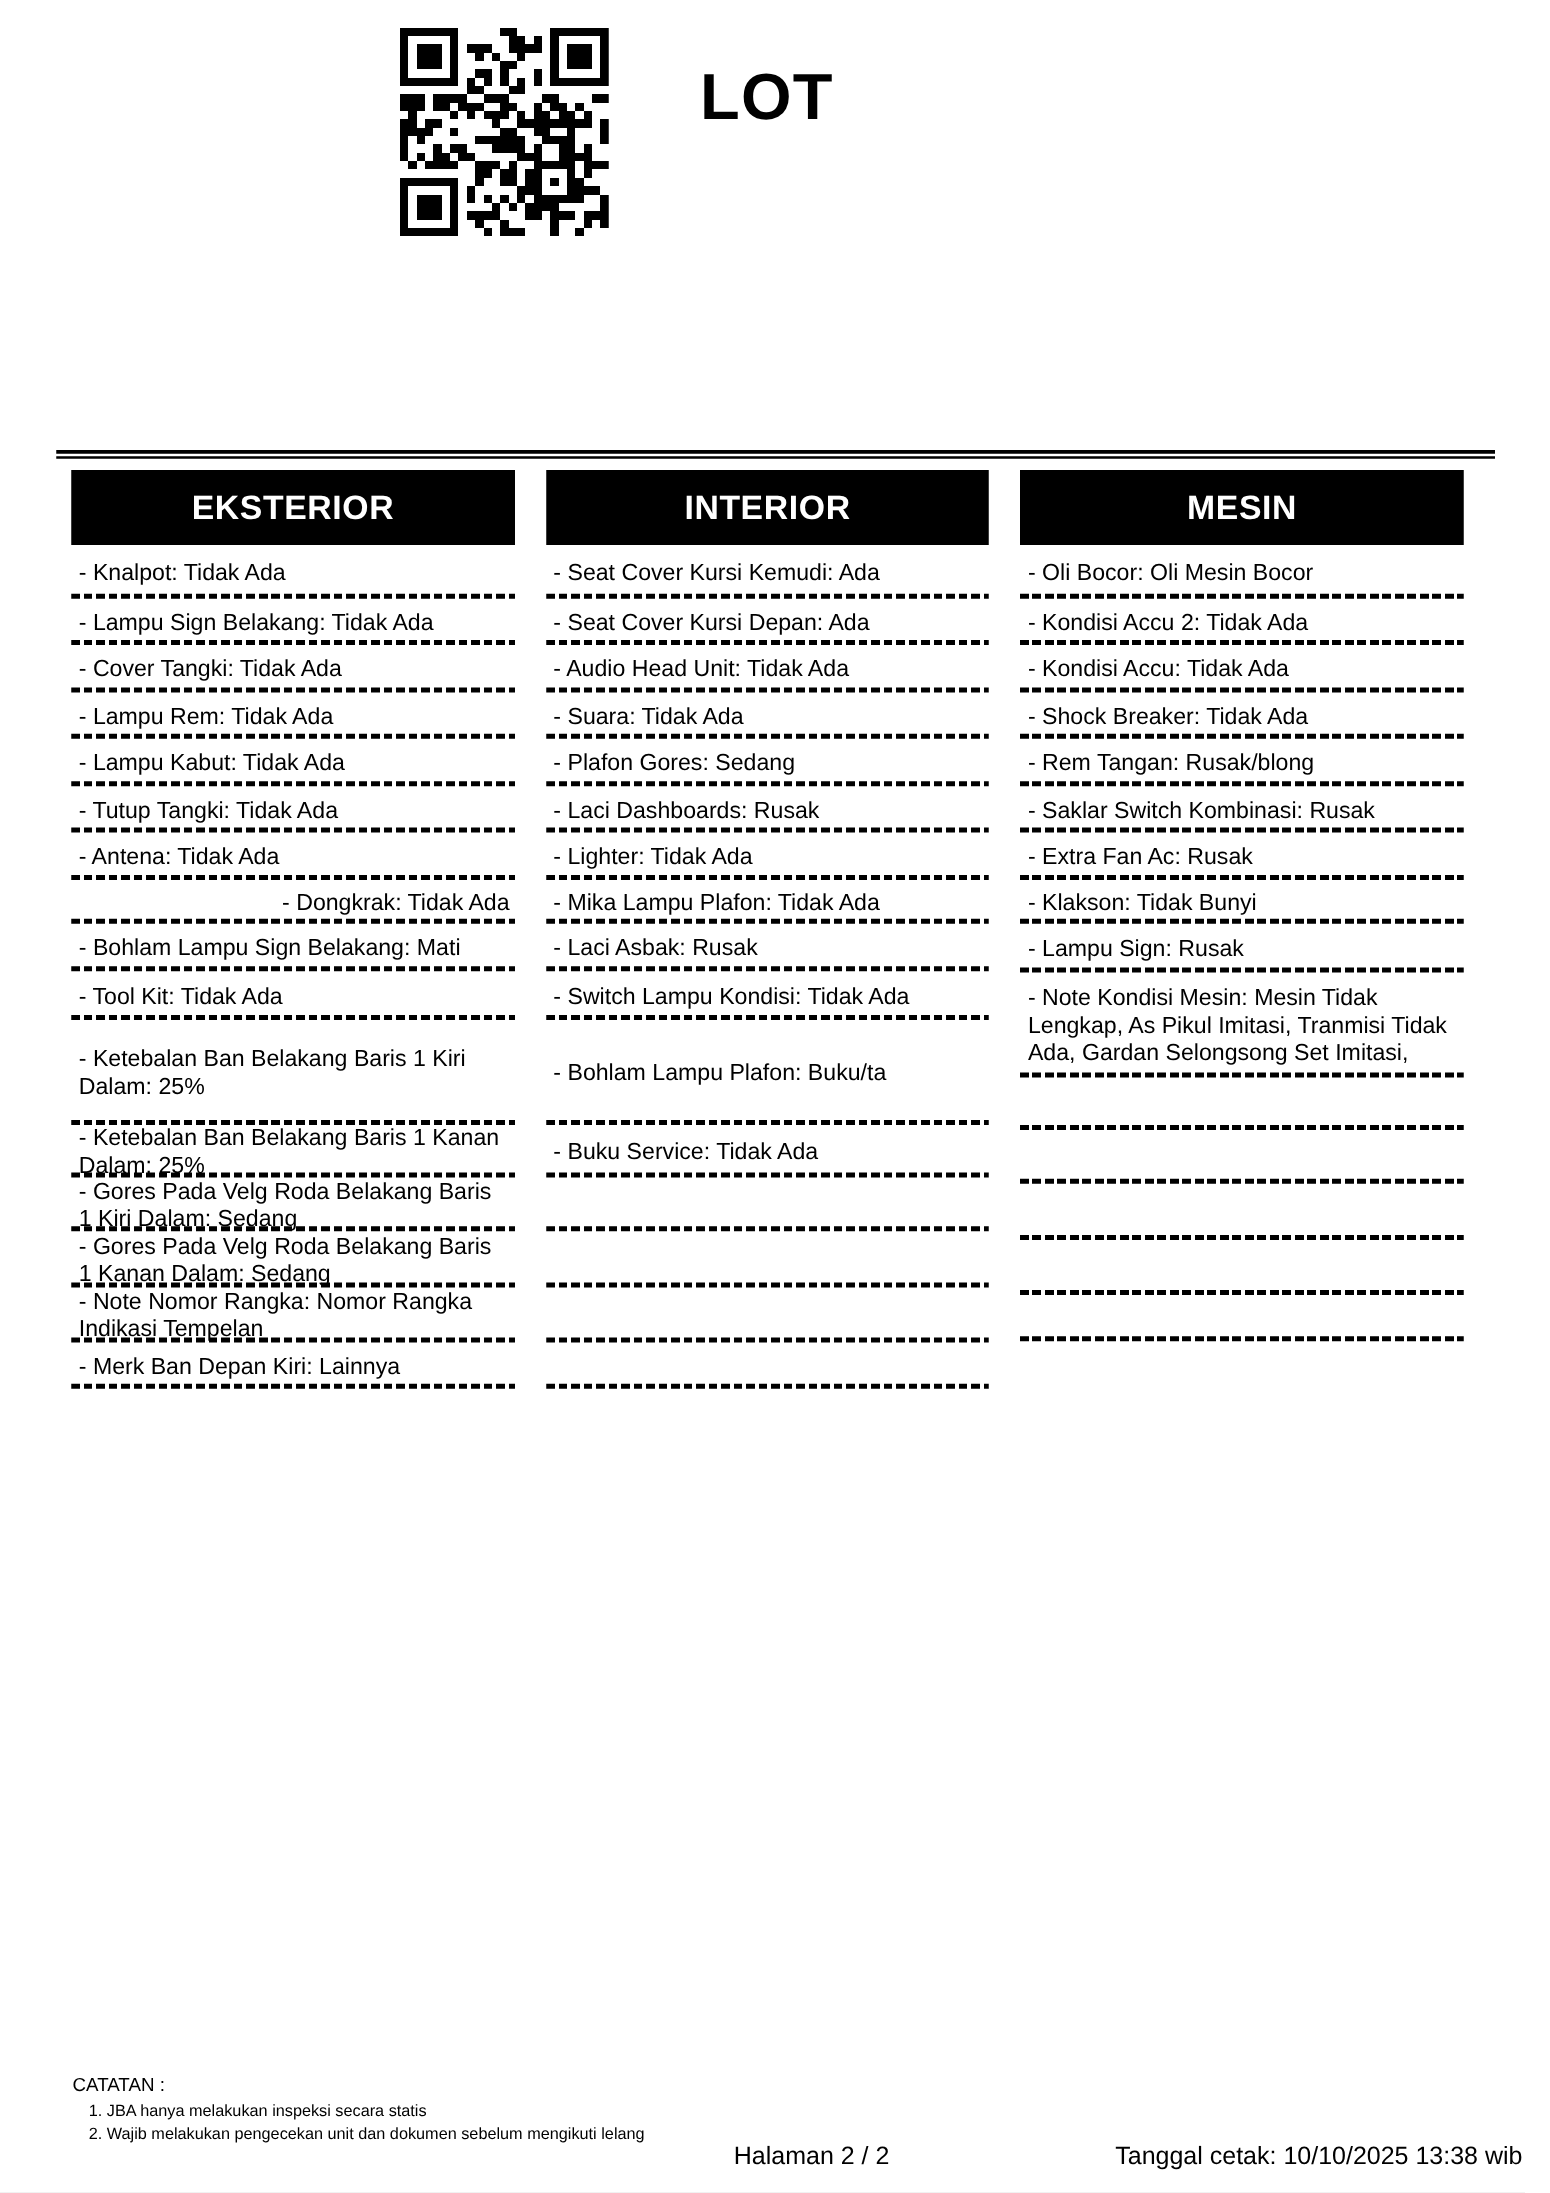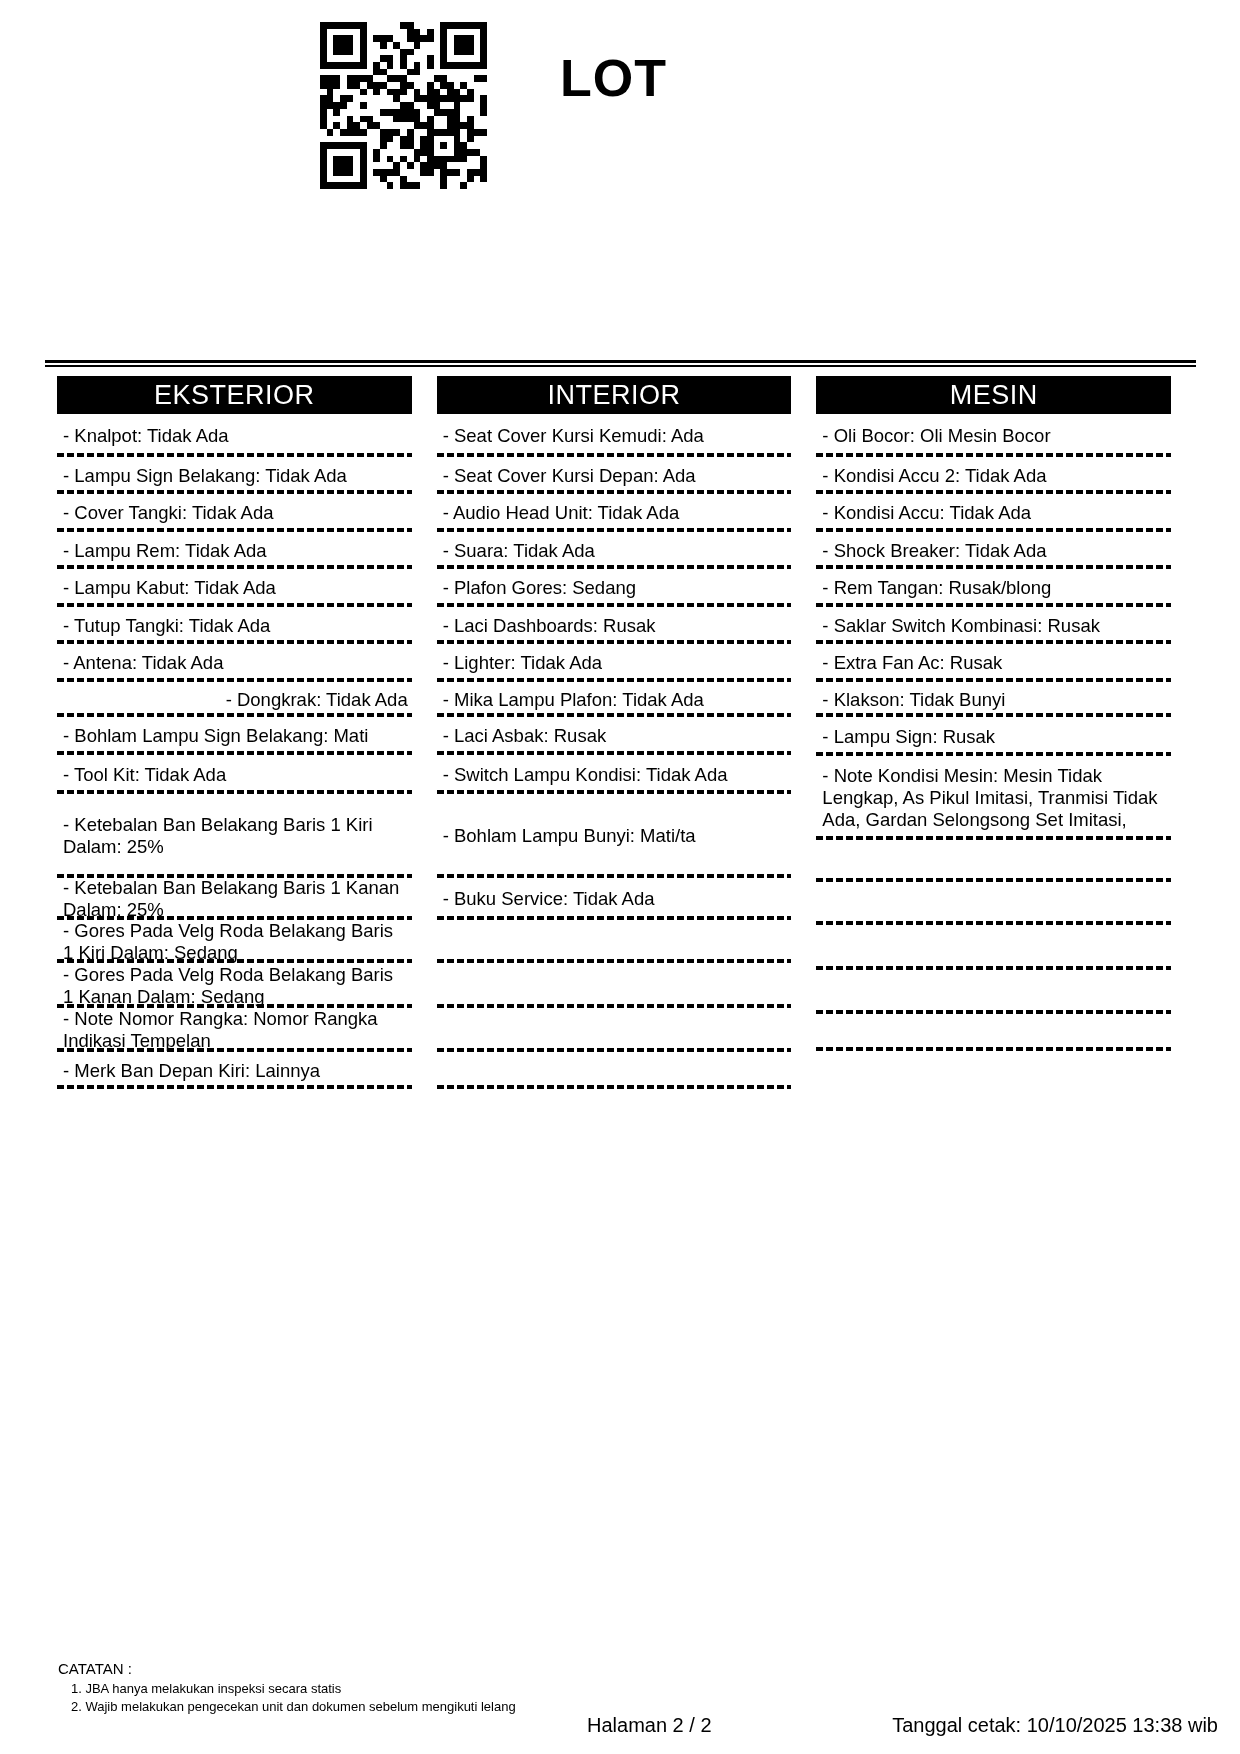--- a/index.html
+++ b/index.html
@@ -21,23 +21,23 @@
     position:absolute;left:45px;top:360px;width:1151px;height:7px;
     border-top:3px solid #000;border-bottom:2px solid #000;
     box-sizing:border-box;
   }
   .content{
     position:absolute;left:57px;top:376px;width:1114px;
     display:flex;gap:25px;
   }
   .col{flex:1 1 0;min-width:0;}
   .col-header{
-    height:38px;background:#000;color:#fff;
+    height:60px;background:#000;color:#fff;
     display:flex;align-items:center;justify-content:center;
-    font-size:27px;font-weight:400;letter-spacing:0.5px;
+    font-size:27px;font-weight:700;letter-spacing:0.5px;
   }
   .row{
     position:relative;
     display:flex;align-items:center;
     box-sizing:border-box;
     padding:0 4px 0 6px;
     overflow:visible;
   }
   .row::after{
     content:"";
@@ -356,21 +356,21 @@
         <div class="row" style="height: 35px;">
           <span class="item-text">- Mika Lampu Plafon: Tidak Ada</span>
         </div>
         <div class="row" style="height: 38px;">
           <span class="item-text">- Laci Asbak: Rusak</span>
         </div>
         <div class="row" style="height: 39px;">
           <span class="item-text">- Switch Lampu Kondisi: Tidak Ada</span>
         </div>
         <div class="row" style="height: 84px;">
-          <span class="item-text">- Bohlam Lampu Bunyi: Mati/ta</span>
+          <span class="item-text">- Bohlam Lampu Plafon: Buku/ta</span>
         </div>
         <div class="row" style="height: 42px;">
           <span class="item-text">- Buku Service: Tidak Ada</span>
         </div>
         <div class="row" style="height: 43px;"></div>
         <div class="row" style="height: 45px;"></div>
         <div class="row" style="height: 44px;"></div>
         <div class="row" style="height: 37px;"></div>
       </div>
       <div class="col">

